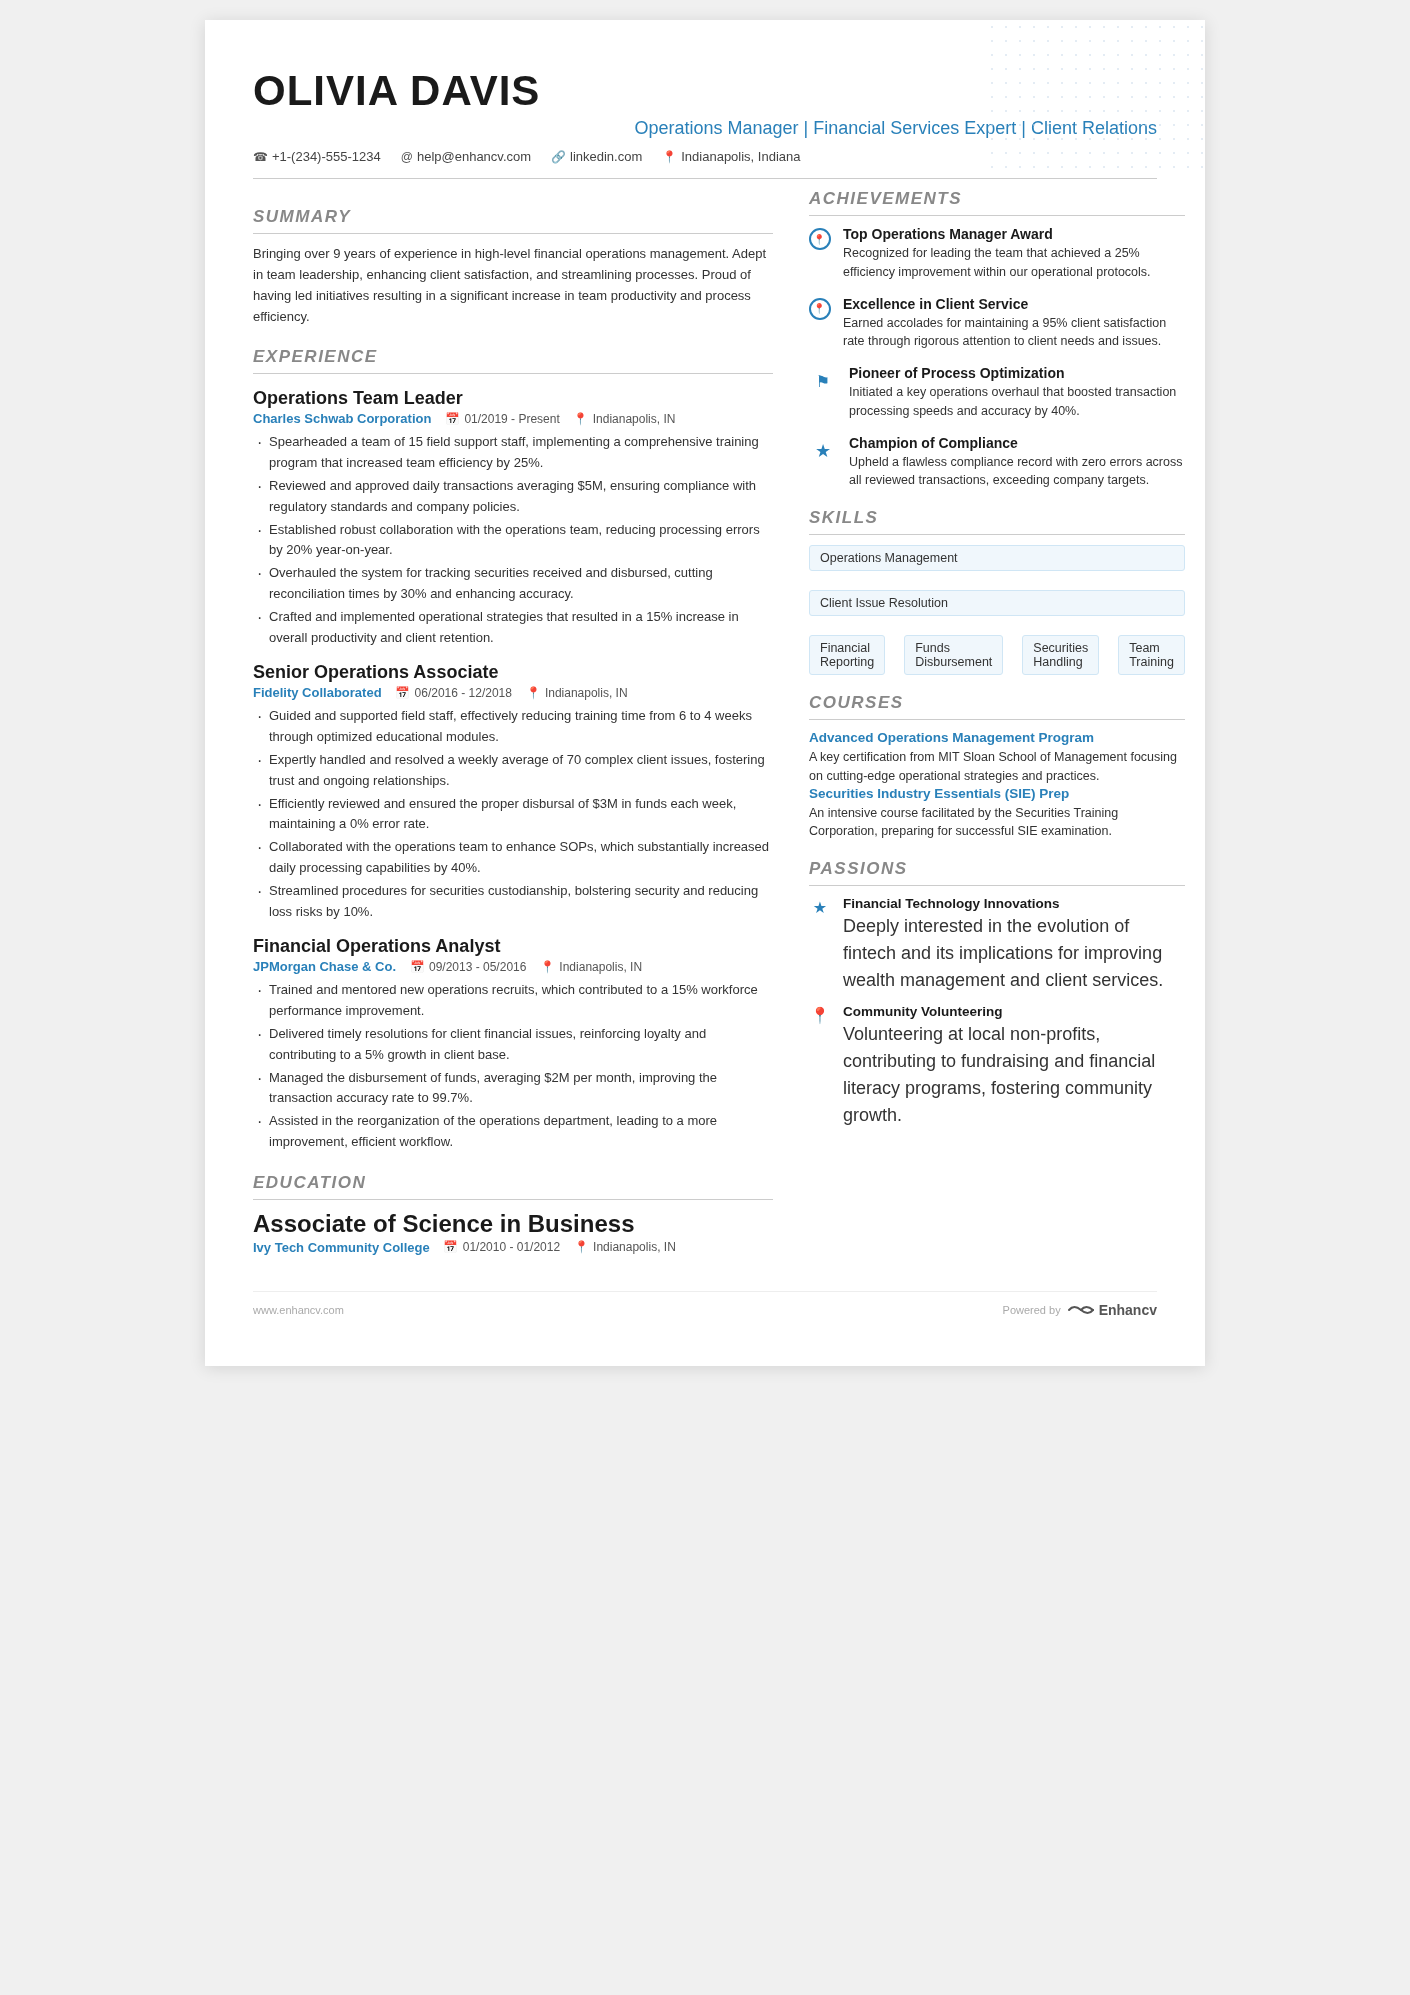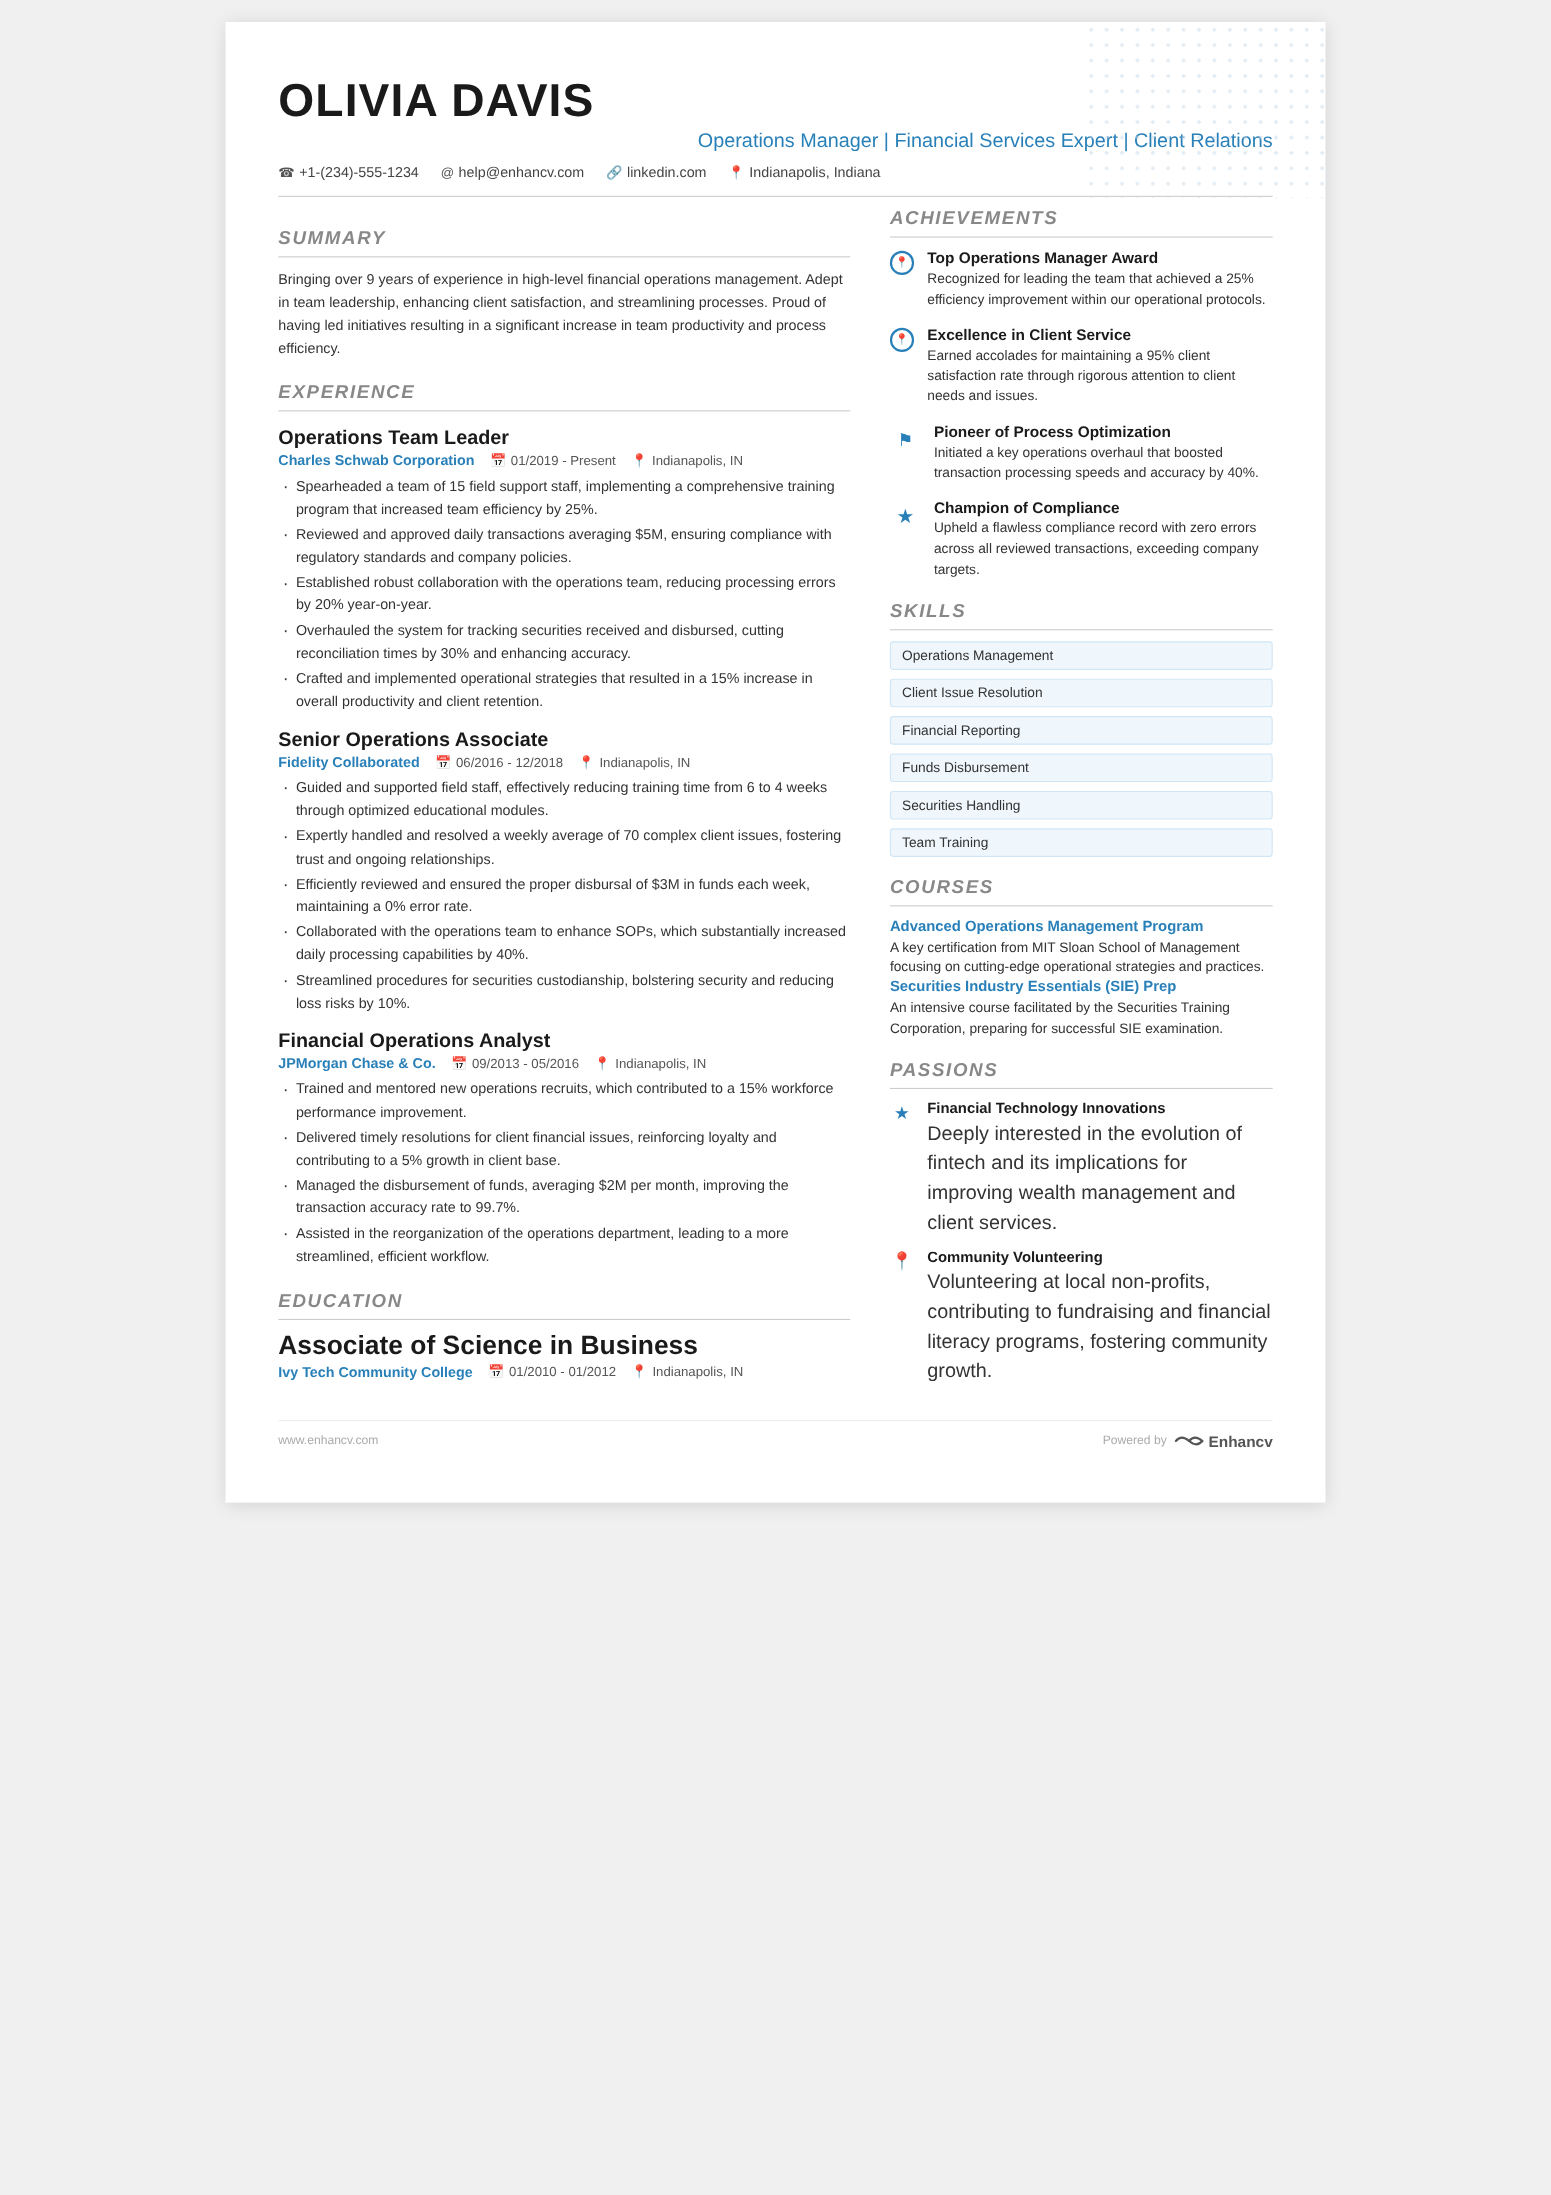--- a/index.html
+++ b/index.html
@@ -197,22 +197,22 @@
     }
     .achievement-text {
       font-size: 12.5px;
       color: #333;
       line-height: 1.5;
     }
 
     
     .skills-grid {
       display: grid;
-      grid-template-columns: 1fr;
-      gap: 8px;
+      grid-template-columns: 1fr 1fr 1fr 1fr;
+      gap: 19px;
       margin-top: 6px;
     }
     .skill-tag {
       background: #f0f7fc;
       border: 1px solid #d0e6f5;
       border-radius: 3px;
       padding: 5px 10px;
       font-size: 12.5px;
       color: #333;
       font-weight: 500;
@@ -365,21 +365,21 @@
         </span>
         <span class="job-location">
           <span>📍</span>
           <span>Indianapolis, IN</span>
         </span>
       </div>
       <ul class="bullet-list">
         <li>Trained and mentored new operations recruits, which contributed to a 15% workforce performance improvement.</li>
         <li>Delivered timely resolutions for client financial issues, reinforcing loyalty and contributing to a 5% growth in client base.</li>
         <li>Managed the disbursement of funds, averaging $2M per month, improving the transaction accuracy rate to 99.7%.</li>
-        <li>Assisted in the reorganization of the operations department, leading to a more streamlined, efficient workflow.</li>
+        <li>Assisted in the reorganization of the operations department, leading to a more improvement, efficient workflow.</li>
       </ul>
 
       <div class="section-label" style="margin-top:20px;">EDUCATION</div>
       <hr class="divider" style="margin-top:0;">
 
       <div class="edu-degree">Associate of Science in Business</div>
       <div class="job-meta">
         <span class="company-name">Ivy Tech Community College</span>
         <span class="job-dates">
           <span>📅</span>

